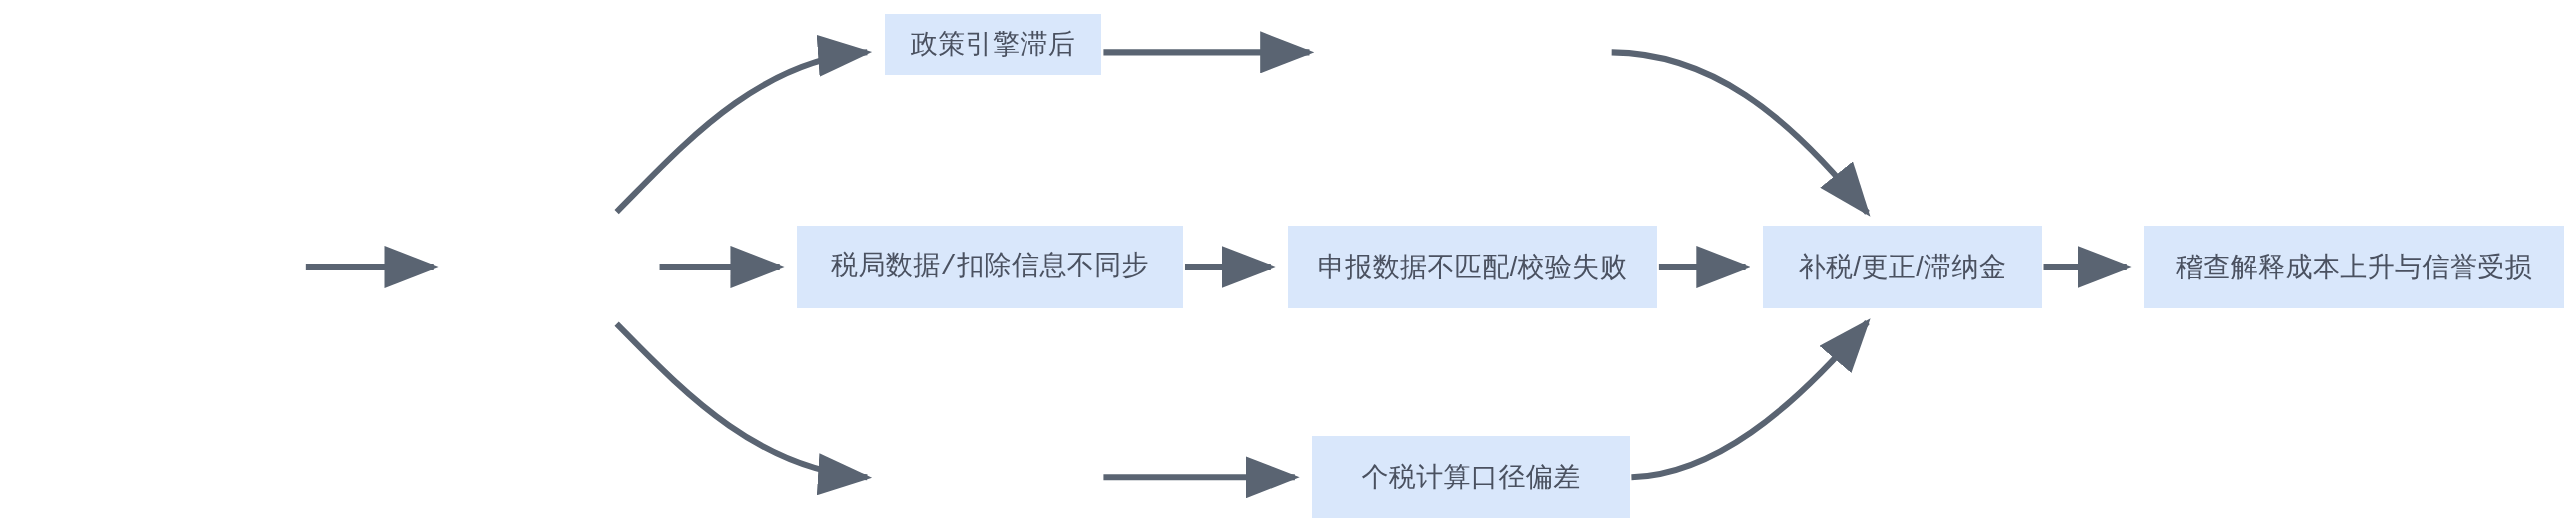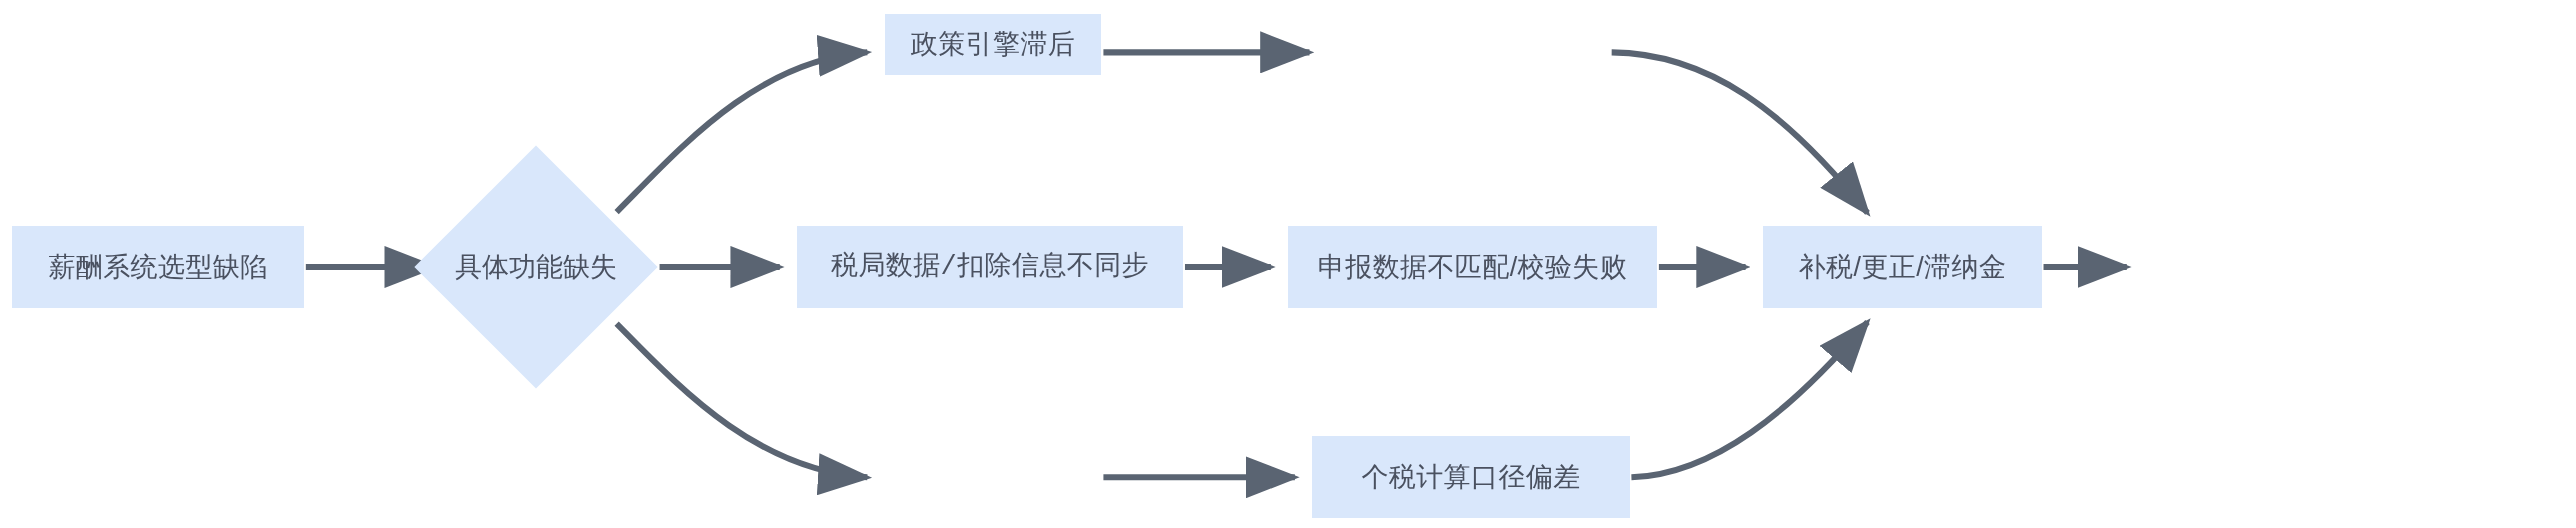--- a/index.html
+++ b/index.html
@@ -114,46 +114,42 @@
 
     <g>
       <path d="M 1900 556 C 1995 553, 2085 480, 2175 375" fill="none" stroke="#5a6472" stroke-width="7" marker-end="url(#arrowhead)"></path>
     </g>
 
     <g>
       <path d="M 2380 311 L 2477 311" fill="none" stroke="#5a6472" stroke-width="7" marker-end="url(#arrowhead)"></path>
     </g>
   </svg>
 
-  <div class="node" style="left:12px; top:226px; width:292px; height:82px;">
-    <span class="node-label">薪酬系统选型缺陷</span>
-  </div>
 
-  <div class="diamond-wrap" style="left:450px; top:181px; width:172px; height:172px;">
-    <span class="diamond-shape"></span>
-    <span class="diamond-text">具体功能缺失</span>
-  </div>
 
   <div class="node" style="left:885px; top:13.7px; width:216px; height:61px;">
     <span class="node-label">政策引擎滞后</span>
   </div>
 
 
   <div class="node" style="left:797px; top:226px; width:386px; height:82px;font-family:Liberation Mono, monospace;">
     <span class="node-label">税局数据/扣除信息不同步</span>
   </div>
 
   <div class="node" style="left:1763px; top:226px; width:279px; height:82px;">
     <span class="node-label">补税/更正/滞纳金</span>
   </div>
 
   <div class="node" style="left:1288px; top:226px; width:369px; height:82px;">
     <span class="node-label">申报数据不匹配/校验失败</span>
   </div>
 
+  <div class="node" style="left:2144px; top:226px; width:420px; height:82px;">
+    <span class="node-label">稽查解释成本上升与信誉受损</span>
+  </div>
 
 
   <div class="node" style="left:1312px; top:436px; width:318px; height:82px;">
     <span class="node-label">个税计算口径偏差</span>
   </div>
 
 </div>
 
 
 </body></html>

